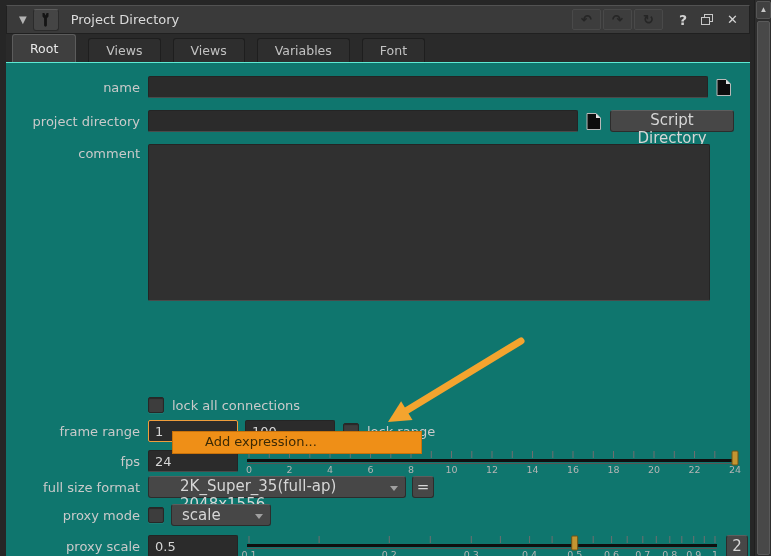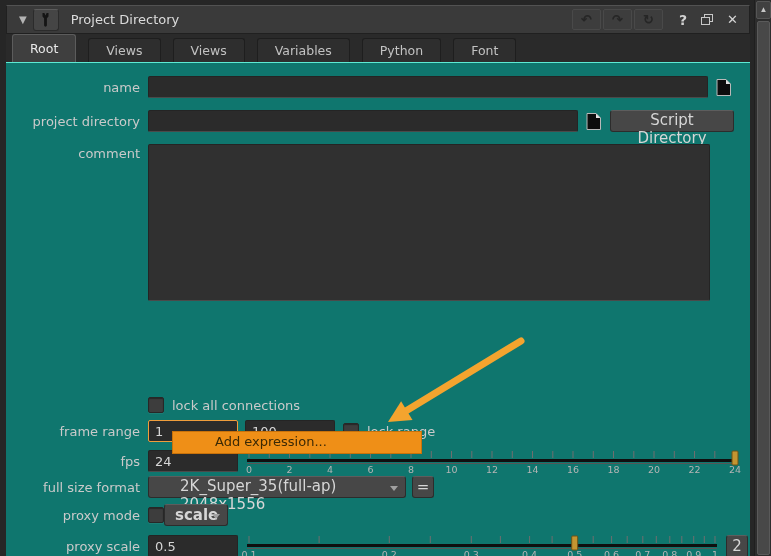--- a/index.html
+++ b/index.html
@@ -48,21 +48,21 @@
     padding:0 10px;flex:none;}
   .dropdown{position:relative;text-align:left;padding-right:24px;}
   .dropdown::after{content:"";position:absolute;right:7px;top:9px;border:4px solid transparent;border-top:5px solid #a0a0a0;}
   .chk{width:14px;height:14px;flex:none;background:#3d3d3d;border:1px solid #272727;border-radius:2px;
     box-shadow:inset 0 1px 1px rgba(0,0,0,.35), 0 1px 0 rgba(255,255,255,.06);}
   .chklbl{margin-left:8px;font-size:13px;color:#cacaca;}
   svg.slider{display:block;flex:none;overflow:visible;margin-left:7px;}
   
   .ctxmenu{position:absolute;left:172px;top:431px;width:250px;height:23px;box-sizing:border-box;
     background:#ef8f17;border:1px solid #c9720a;z-index:40;}
-  .ctx-item{font-size:13px;color:#3c2a05;line-height:20px;padding-left:42px;white-space:nowrap;}
+  .ctx-item{font-size:13px;color:#3c2a05;line-height:20px;padding-left:32px;white-space:nowrap;}
   
   .arrowlay{position:absolute;left:0;top:0;z-index:50;pointer-events:none;}
   
   .vscroll{position:absolute;right:0;top:0;width:17px;height:556px;background:#2d2d2d;border-left:1px solid #1f1f1f;box-sizing:border-box;}
   .vs-up{position:absolute;left:1px;top:1px;width:15px;height:18px;background:#404040;border:1px solid #555;border-radius:2px;
     box-sizing:border-box;color:#c6c6c6;font-size:8px;text-align:center;line-height:16px;padding:0;}
   .vs-thumb{position:absolute;left:2px;top:21px;width:13px;height:534px;background:#484848;border:1px solid #5a5a5a;
     border-radius:2px;box-sizing:border-box;}
 </style>
 </head>
@@ -90,21 +90,20 @@
     </svg>
   </span>
   <span class="tb-close">✕</span>
 </div>
 
 <div class="tabband" id="tabs">
     <div class="tab active">Root</div>
     <div class="tab">Views</div>
     <div class="tab">Views</div>
     <div class="tab">Variables</div>
-    <div class="tab">Python</div>
     <div class="tab">Font</div>
   </div>
 
 <div class="contentpane">
 
   <div class="row" style="top:13px;">
     <span class="lbl">name</span>
     <input class="tin" style="width: 560px; flex: 0 0 auto;" value="">
     <button class="fbtn" style="margin-left:7px;">
       <span style="display:flex;">
@@ -201,21 +200,21 @@
     <span class="lbl">full size format</span>
     <button class="btn dropdown" style="width:258px;padding-left:31px;">
       <span>2K_Super_35(full-ap) 2048x1556</span>
     </button>
     <button class="btn" style="margin-left:6px;width:22px;padding:0;">=</button>
   </div>
 
   <div class="row" style="top:441px;">
     <span class="lbl">proxy mode</span>
     <span class="chk"></span>
-    <button class="btn dropdown" style="width:64px;font-weight:bold;">
+    <button class="btn dropdown" style="margin-left:7px;width:100px;">
       <span>scale</span>
     </button>
   </div>
 
   <div class="row" style="top:470px;">
     <span class="lbl">proxy scale</span>
     <input class="tin num" value="0.5" style="">
     <svg class="slider" id="proxy-slider" height="26" width="476">
         <line x1="4.0" y1="3" x2="4.0" y2="10" stroke="#6e6e6e" stroke-width="1"></line>
         <line x1="74.1" y1="3" x2="74.1" y2="10" stroke="#6e6e6e" stroke-width="1"></line>

